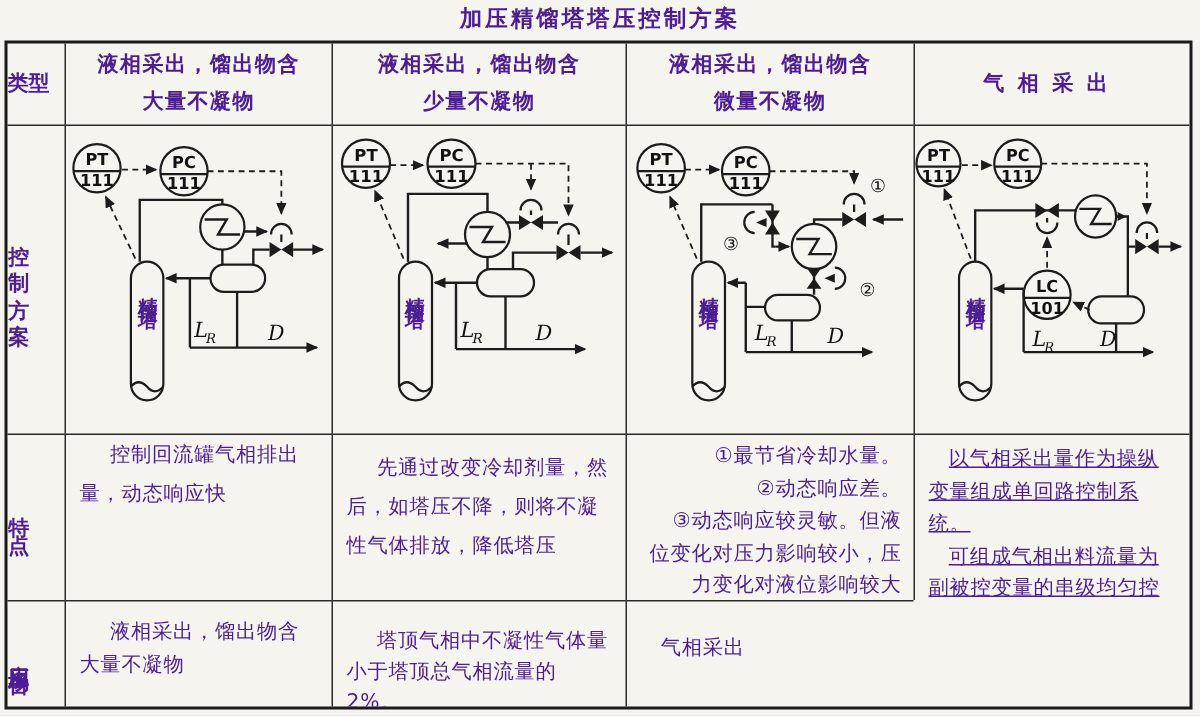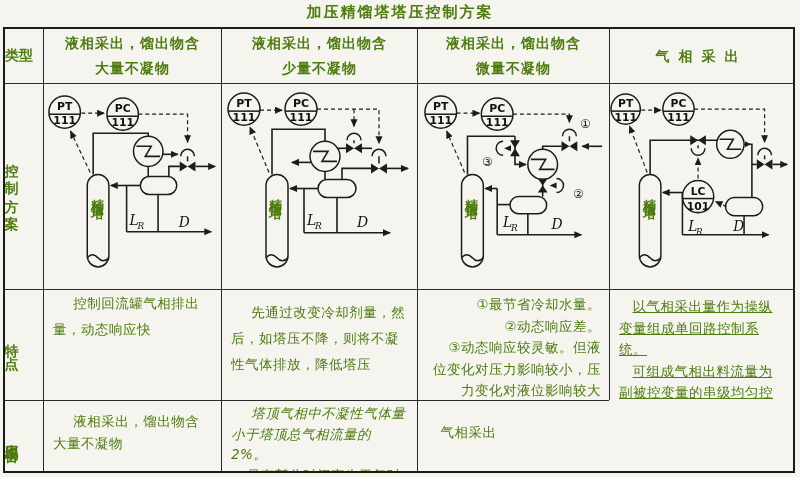--- a/index.html
+++ b/index.html
@@ -1,17 +1,17 @@
 <!DOCTYPE html>
 <html><head>
 <meta charset="utf-8">
 <style>
   html,body{margin:0;padding:0;background:#dddbd4;}
   .page{position:relative;width:800px;height:477px;background:#f5f4ef;
-        font-family:"DejaVu Sans",sans-serif;color:#4d7c0f;overflow:hidden;}
+        font-family:"DejaVu Sans",sans-serif;color:#4c1d95;overflow:hidden;}
   .title{position:absolute;top:3px;left:0;width:100%;text-align:center;
          font-size:15px;font-weight:bold;letter-spacing:2px;}
   .tbl{position:absolute;left:3px;top:27px;width:792px;height:446px;
        border:2px solid #1b1b1b;box-sizing:border-box;display:grid;
        grid-template-columns:38px 178px 196px 192px 1fr;
        grid-template-rows:54px 206px 111px 1fr;}
   .cell{border-left:1.5px solid #2a2a2a;border-top:1.5px solid #2a2a2a;
         box-sizing:border-box;position:relative;overflow:hidden;}
   .c0{border-left:none}.r0{border-top:none}
   .rh{display:flex;align-items:center;justify-content:flex-start;
@@ -25,21 +25,21 @@
   .hdr .wide{letter-spacing:9px;}
   .txt{font-size:13.5px;letter-spacing:0.5px;padding:0 8px 0 9px;}
   .txt p{margin:0;}
   .ind{text-indent:1.5em;}
   .ind2{text-indent:1em;}
   .f1{line-height:26px;}
   .f2{padding-top:9px;line-height:26px;}
   .f3{padding-top:4px;line-height:21.5px;text-align:right;}
   .f4{padding-top:6px;line-height:21.5px;text-decoration:underline;}
   .a1{padding-top:9px;line-height:22px;}
-  .a2{padding-top:2px;line-height:20.5px;font-style:italic;}
+  .a2{padding-top:16px;line-height:20.5px;}
   .a3{padding-top:9px;line-height:22px;}
   .a4{padding-top:20px;line-height:22px;}
   .dg{display:block;width:100%;height:100%;}
   .pipe{stroke:#1c1c1c;stroke-width:1.6;fill:none;}
   .sig{stroke:#1c1c1c;stroke-width:1.2;fill:none;stroke-dasharray:4 3;}
   .sym{stroke:#1c1c1c;stroke-width:1.5;fill:none;}
   .fillb{fill:#1c1c1c;stroke:none;}
   .dg text{fill:#111;}
   .itext{font-size:11px;font-weight:600;font-family:"DejaVu Sans",sans-serif;}
   .mtext{font-style:italic;font-family:"DejaVu Serif",serif;font-size:14px;}

